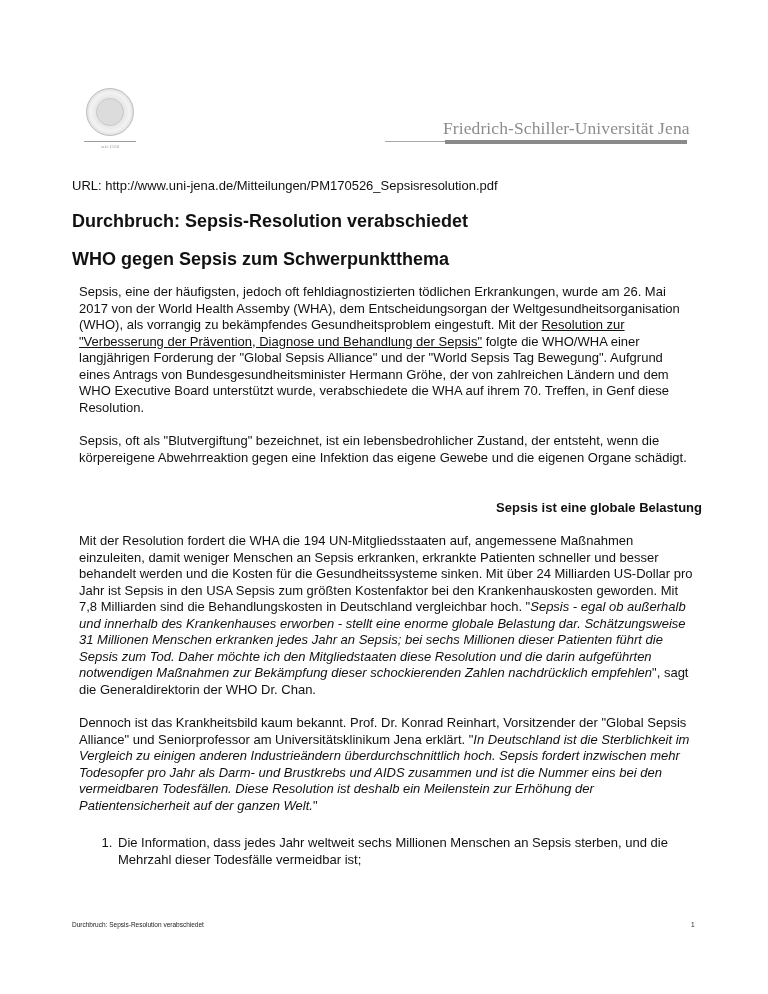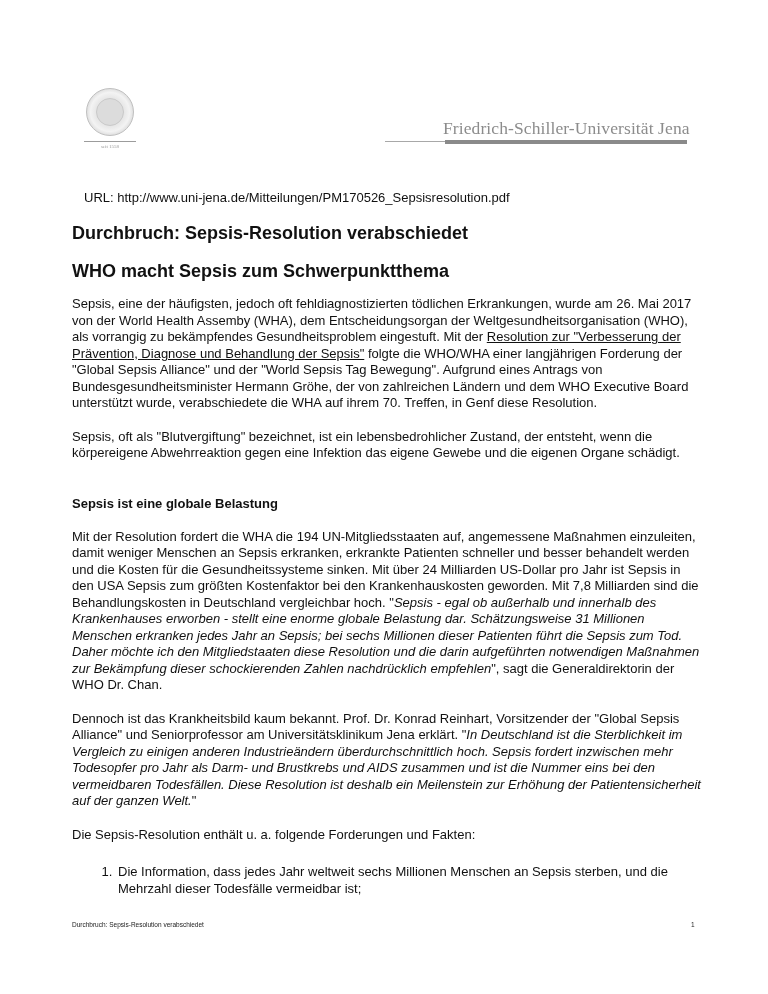--- a/index.html
+++ b/index.html
@@ -17,27 +17,27 @@
   .logo-caption { position: absolute; left: 0; top: 56px; width: 52px; text-align: center;
                   font-family: "Liberation Serif", "DejaVu Serif", serif; font-size: 5px; color: #9a9a9a; }
 
   .uni-name { position: absolute; left: 443px; top: 118px; font-family: "Liberation Serif", "DejaVu Serif", serif;
               font-size: 17.5px; color: #8c8c8c; white-space: nowrap; letter-spacing: 0.1px; }
   .rule-thin { position: absolute; left: 385px; top: 141px; width: 62px; height: 1px; background: #a8a8a8; }
   .rule-thick { position: absolute; left: 445px; top: 140px; width: 242px; height: 4px; background: #8a8a8a; }
 
   
   .content { position: absolute; left: 72px; top: 178px; width: 630px; }
-  .url { font-size: 13px; line-height: 16px; margin: 12px; }
+  .url { font-size: 13px; line-height: 16px; margin: 0; }
   h1 { font-size: 18px; font-weight: bold; margin: 16px 0 0 0; line-height: 22px; }
   h2 { font-size: 18px; font-weight: bold; margin: 16px 0 0 0; line-height: 22px; }
-  p { font-size: 13px; line-height: 16.5px; margin: 0; }
+  p { font-size: 13px; line-height: 16.5px; margin: 7px; }
   .p1 { margin-top: 14px; }
   .p2 { margin-top: 17px; }
-  h3 { font-size: 13px; font-weight: bold; margin: 34px 0 0 0; line-height: 16px; }
+  h3 { font-size: 13px; font-weight: bold; margin: 34px 0 0 0; line-height: 16px; text-align: right; }
   .p3 { margin-top: 17px; }
   .p4 { margin-top: 17px; }
   .p5 { margin-top: 17px; }
   a.link { color: #111; text-decoration: underline; }
   em { }
   ol { margin: 21px 0 0 0; padding-left: 44px; font-size: 13px; line-height: 16.5px; }
   ol li { padding-left: 2px; }
 
   
   .footer-left { position: absolute; left: 72px; top: 921px; font-size: 6.5px; color: #222; }
@@ -56,33 +56,32 @@
     <div class="logo-caption">seit 1558</div>
   </div>
 
   <div class="uni-name">Friedrich-Schiller-Universität Jena</div>
   <div class="rule-thin"></div>
   <div class="rule-thick"></div>
 
   <div class="content">
     <p class="url">URL: http://www.uni-jena.de/Mitteilungen/PM170526_Sepsisresolution.pdf</p>
     <h1>Durchbruch: Sepsis-Resolution verabschiedet</h1>
-    <h2>WHO macht Sepsis zum Schwerpunktthema</h2>
+    <h2>WHO gegen Sepsis zum Schwerpunktthema</h2>
 
     <p class="p1"><span>Sepsis, eine der häufigsten, jedoch oft fehldiagnostizierten tödlichen Erkrankungen, wurde am 26. Mai 2017 von der World Health Assemby (WHA), dem Entscheidungsorgan der Weltgesundheitsorganisation (WHO), als vorrangig zu bekämpfendes Gesundheitsproblem eingestuft. Mit der </span><a class="link">Resolution zur "Verbesserung der Prävention, Diagnose und Behandlung der Sepsis"</a><span> folgte die WHO/WHA einer langjährigen Forderung der "Global Sepsis Alliance" und der "World Sepsis Tag Bewegung". Aufgrund eines Antrags von Bundesgesundheitsminister Hermann Gröhe, der von zahlreichen Ländern und dem WHO Executive Board unterstützt wurde, verabschiedete die WHA auf ihrem 70. Treffen, in Genf diese Resolution.</span></p>
 
     <p class="p2">Sepsis, oft als "Blutvergiftung" bezeichnet, ist ein lebensbedrohlicher Zustand, der entsteht, wenn die körpereigene Abwehrreaktion gegen eine Infektion das eigene Gewebe und die eigenen Organe schädigt.</p>
 
     <h3>Sepsis ist eine globale Belastung</h3>
 
     <p class="p3"><span>Mit der Resolution fordert die WHA die 194 UN-Mitgliedsstaaten auf, angemessene Maßnahmen einzuleiten, damit weniger Menschen an Sepsis erkranken, erkrankte Patienten schneller und besser behandelt werden und die Kosten für die Gesundheitssysteme sinken. Mit über 24 Milliarden US-Dollar pro Jahr ist Sepsis in den USA Sepsis zum größten Kostenfaktor bei den Krankenhauskosten geworden. Mit 7,8 Milliarden sind die Behandlungskosten in Deutschland vergleichbar hoch. "</span><em>Sepsis - egal ob außerhalb und innerhalb des Krankenhauses erworben - stellt eine enorme globale Belastung dar. Schätzungsweise 31 Millionen Menschen erkranken jedes Jahr an Sepsis; bei sechs Millionen dieser Patienten führt die Sepsis zum Tod. Daher möchte ich den Mitgliedstaaten diese Resolution und die darin aufgeführten notwendigen Maßnahmen zur Bekämpfung dieser schockierenden Zahlen nachdrücklich empfehlen</em><span>", sagt die Generaldirektorin der WHO Dr. Chan.</span></p>
 
     <p class="p4"><span>Dennoch ist das Krankheitsbild kaum bekannt. Prof. Dr. Konrad Reinhart, Vorsitzender der "Global Sepsis Alliance" und Seniorprofessor am Universitätsklinikum Jena erklärt. "</span><em>In Deutschland ist die Sterblichkeit im Vergleich zu einigen anderen Industrieändern überdurchschnittlich hoch. Sepsis fordert inzwischen mehr Todesopfer pro Jahr als Darm- und Brustkrebs und AIDS zusammen und ist die Nummer eins bei den vermeidbaren Todesfällen. Diese Resolution ist deshalb ein Meilenstein zur Erhöhung der Patientensicherheit auf der ganzen Welt.</em><span>"</span></p>
 
-    <p class="p5">Die Sepsis-Resolution enthält u. a. folgende Forderungen und Fakten:</p>
 
     <ol>
       <li>Die Information, dass jedes Jahr weltweit sechs Millionen Menschen an Sepsis sterben, und die Mehrzahl dieser Todesfälle vermeidbar ist;</li>
     </ol>
   </div>
 
   <div class="footer-left">Durchbruch: Sepsis-Resolution verabschiedet</div>
   <div class="footer-right">1</div>
 </div>
 

